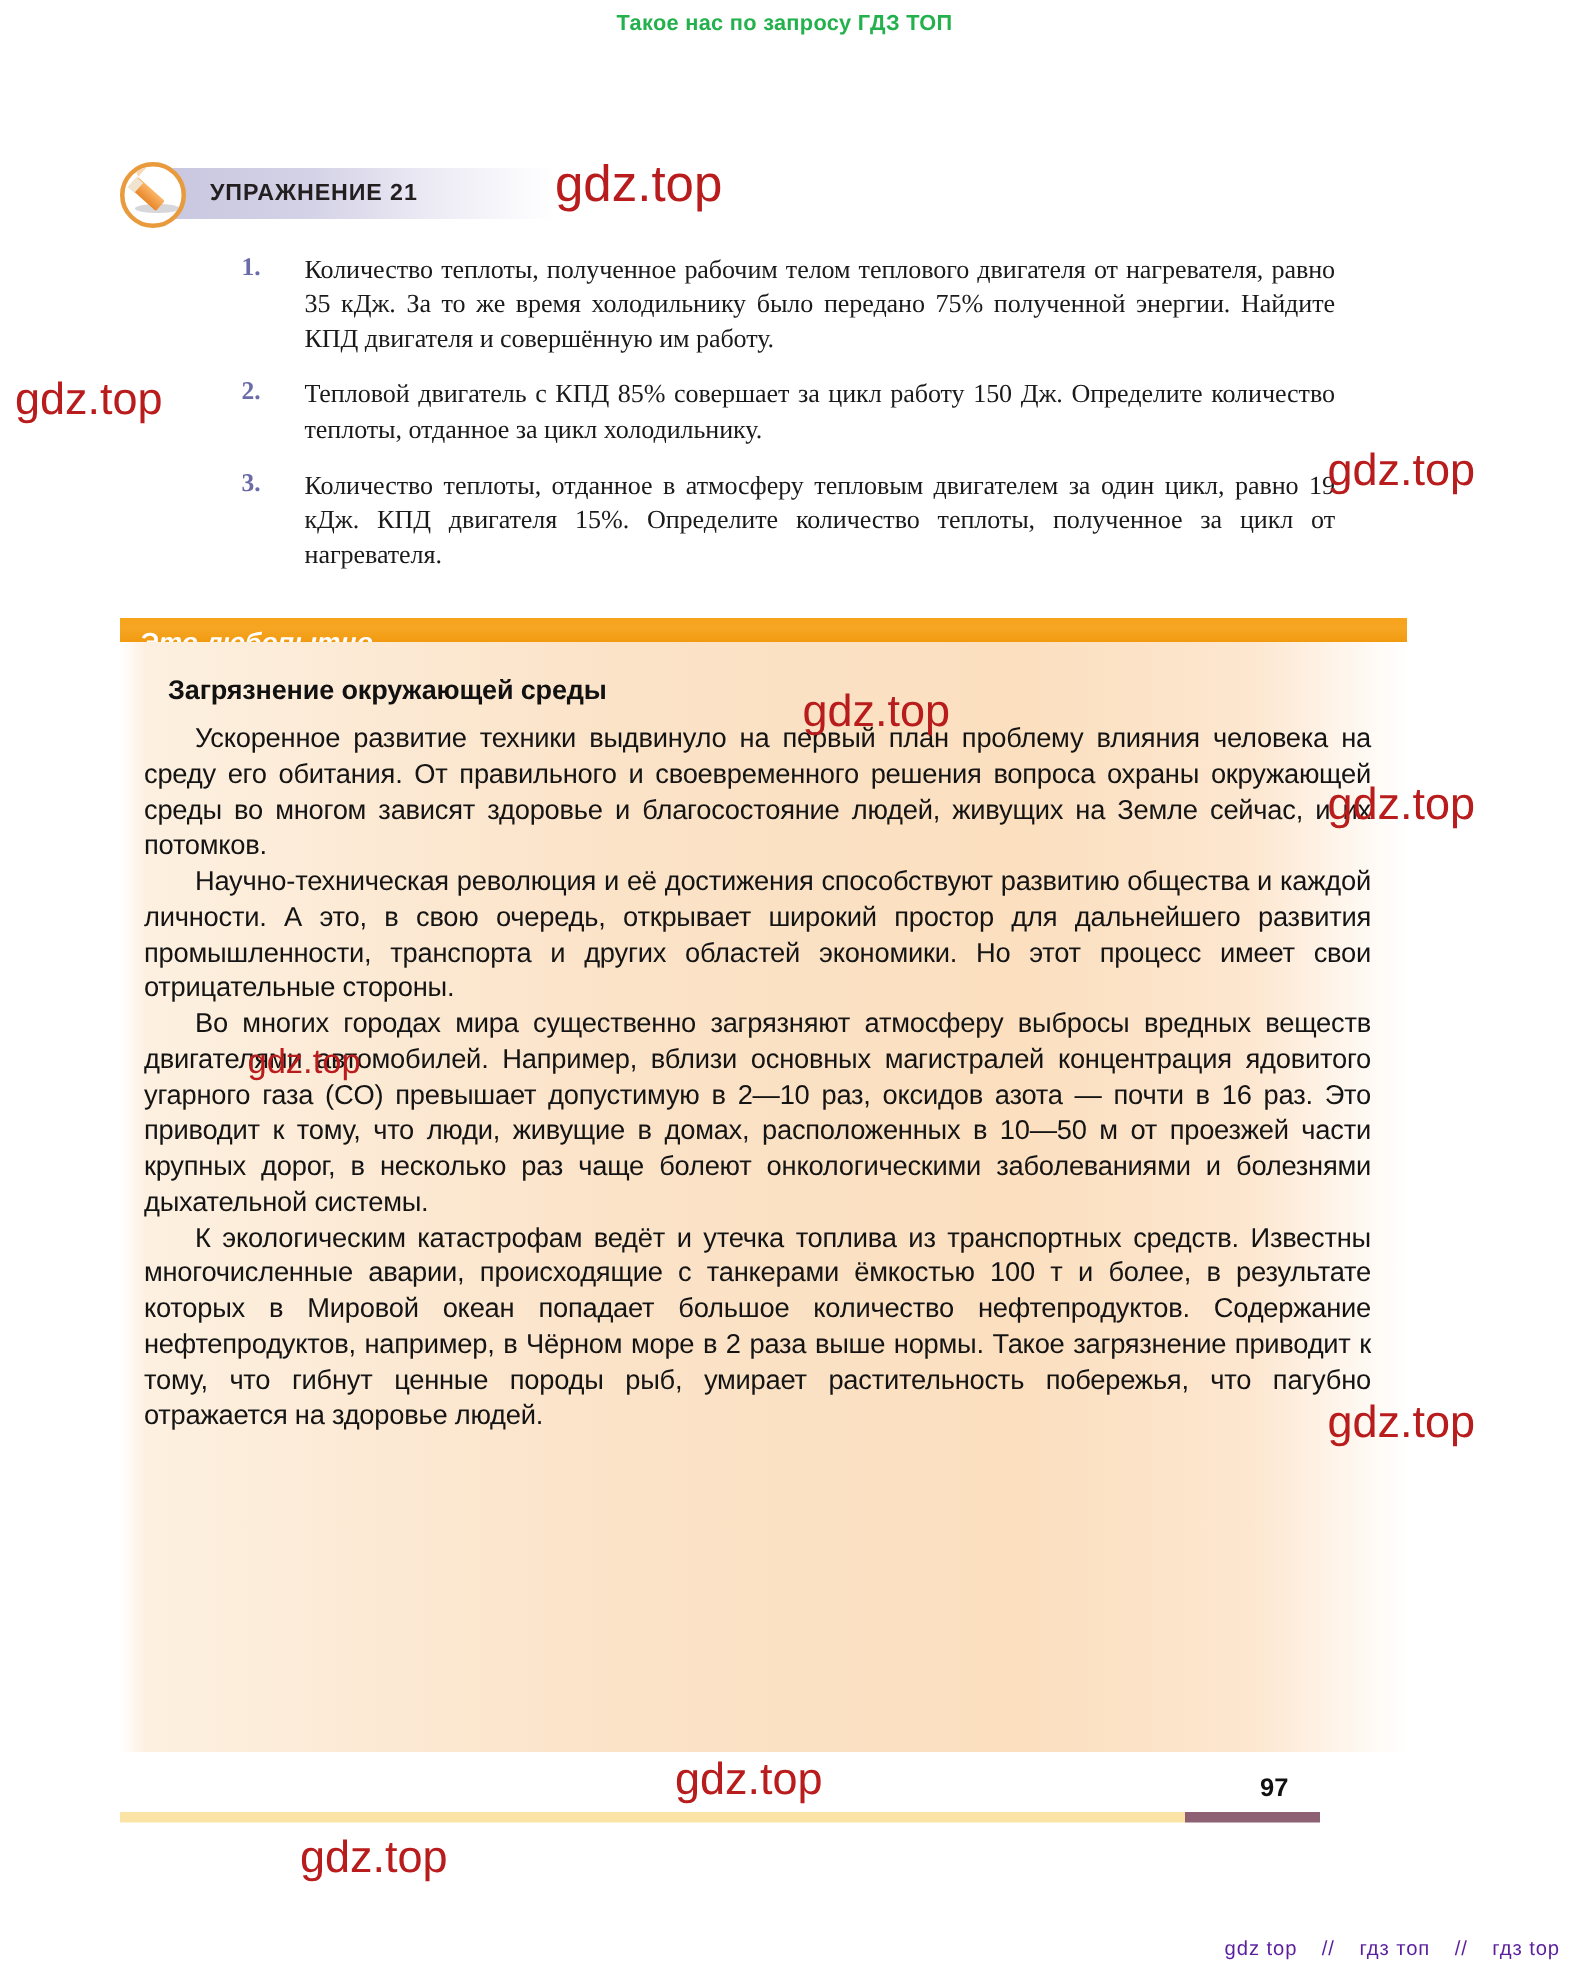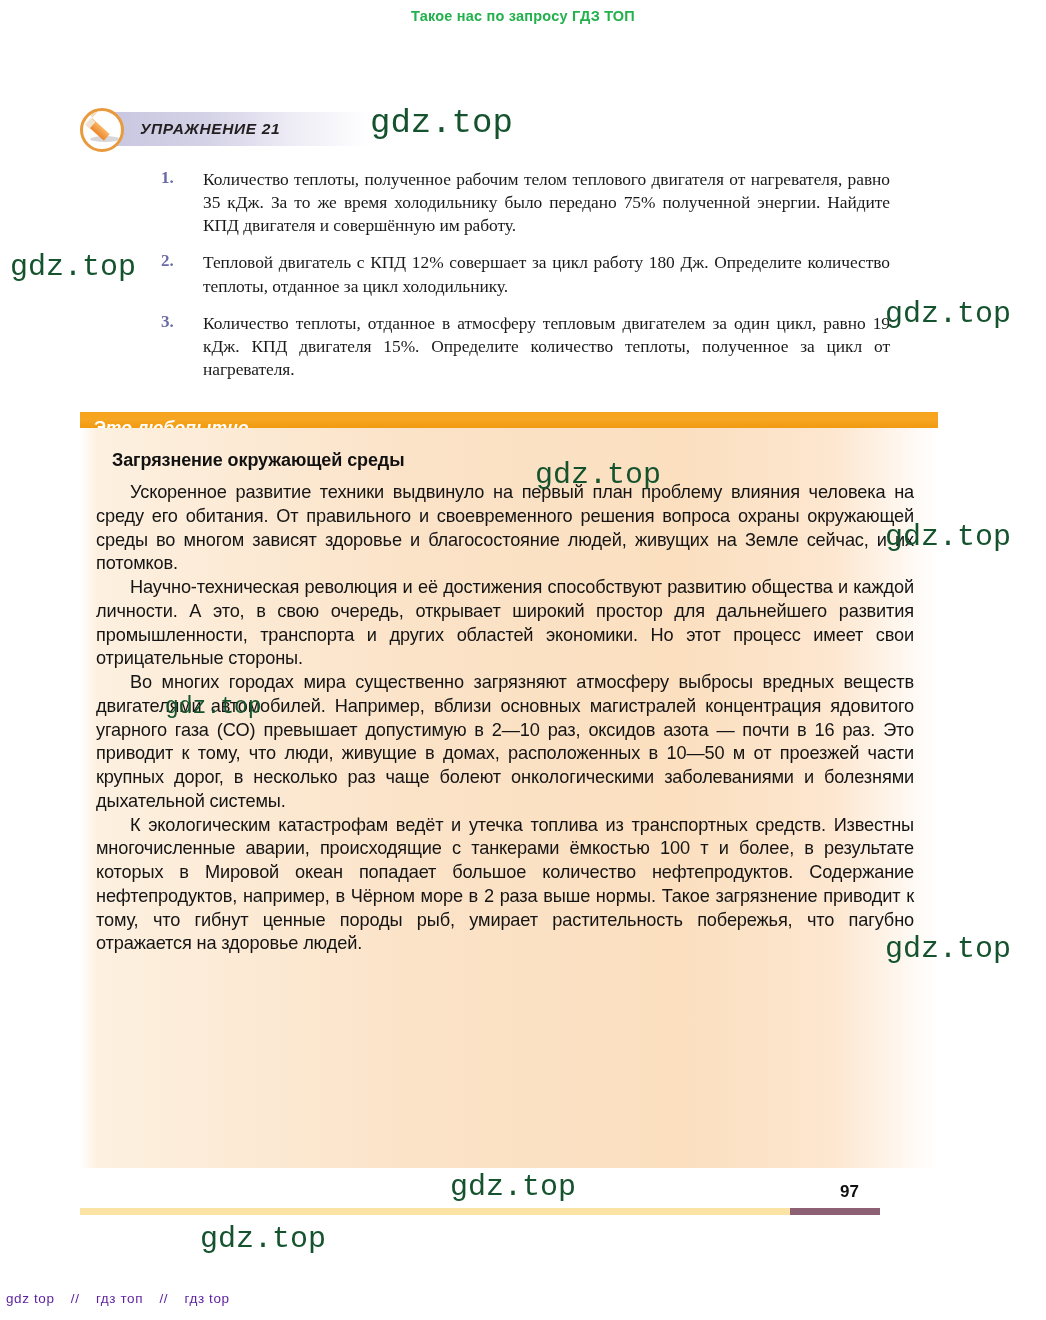--- a/index.html
+++ b/index.html
@@ -28,21 +28,20 @@
     letter-spacing: .2px;
   }
 
   
   .exercise-head {
     position: absolute;
     left: 80px;
     top: 108px;
     width: 290px;
     height: 42px;
-    font-style: italic;
   }
   .ex-bar {
     position: absolute;
     left: 28px;
     top: 4px;
     width: 262px;
     height: 34px;
     background: linear-gradient(to right, #c9c7e0 0%, #d4d2e6 38%, #eceaf4 68%, #ffffff 100%);
     border-radius: 1px;
   }
@@ -229,32 +228,32 @@
     color: #111111;
     text-align: center;
   }
 
   
   .promo-footer {
     position: absolute;
     left: 0;
     bottom: 14px;
     width: 100%;
-    text-align: left;
+    text-align: right;
     font-size: 13.5px;
     color: #5b1f9e;
     letter-spacing: .6px;
   }
   .promo-footer span { margin: 0 6px; }
 
   
   .wm {
     position: absolute;
-    color: #14532d;
-    font-family: Liberation Mono, monospace;
+    color: #b91c1c;
+    font-family: Liberation Sans, sans-serif;
     font-weight: 400;
     white-space: nowrap;
     pointer-events: none;
   }
 </style>
 </head>
 <body>
 
 <div class="promo-header">Такое нас по запросу ГДЗ ТОП</div>
 
@@ -269,21 +268,21 @@
   <div class="ex-bar-label">УПРАЖНЕНИЕ 21</div>
 </div>
 
 <div class="ex-list">
   <div class="ex-item">
     <span class="ex-num">1.</span>
     <div class="ex-text">Количество теплоты, полученное рабочим телом теплового двигателя от нагревателя, равно 35 кДж. За то же время холодильнику было передано 75% полученной энергии. Найдите КПД двигателя и совершённую им работу.</div>
   </div>
   <div class="ex-item">
     <span class="ex-num">2.</span>
-    <div class="ex-text">Тепловой двигатель с КПД 12% совершает за цикл работу 180 Дж. Определите количество теплоты, отданное за цикл холодильнику.</div>
+    <div class="ex-text">Тепловой двигатель с КПД 85% совершает за цикл работу 150 Дж. Определите количество теплоты, отданное за цикл холодильнику.</div>
   </div>
   <div class="ex-item">
     <span class="ex-num">3.</span>
     <div class="ex-text">Количество теплоты, отданное в атмосферу тепловым двигателем за один цикл, равно 19 кДж. КПД двигателя 15%. Определите количество теплоты, полученное за цикл от нагревателя.</div>
   </div>
 </div>
 
 <div class="curious">
   <div class="curious-banner">
     <div class="curious-banner-label">Это любопытно...</div>

